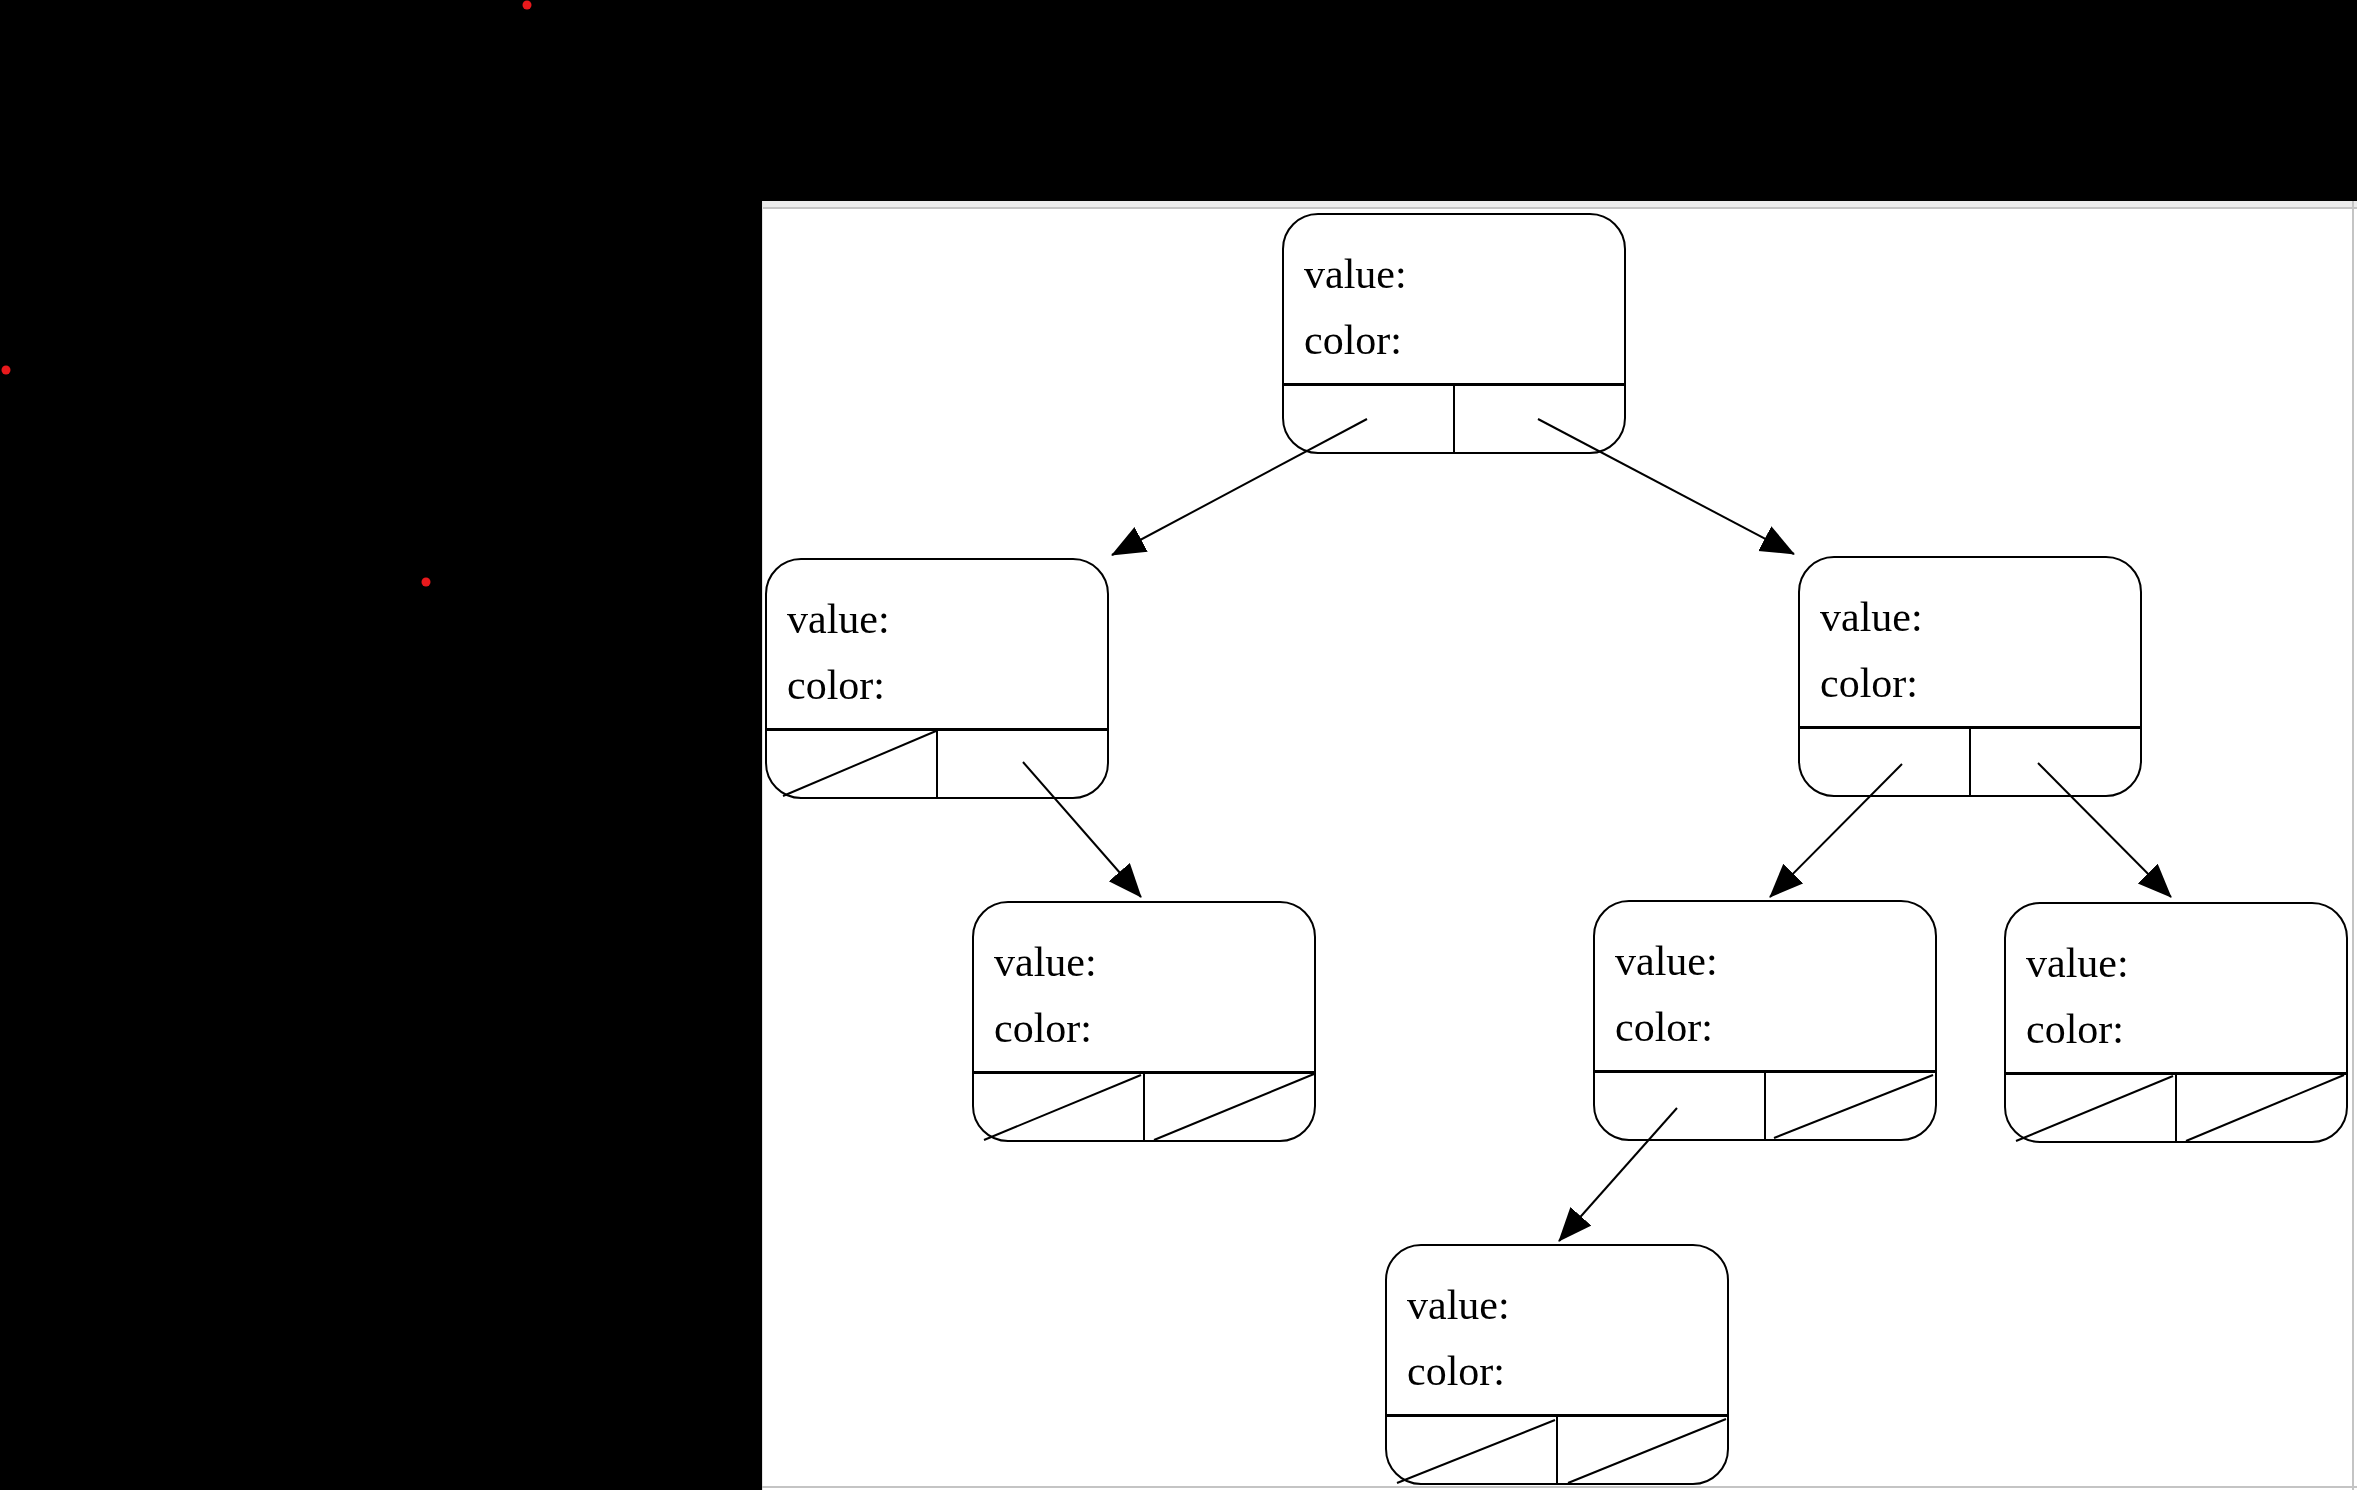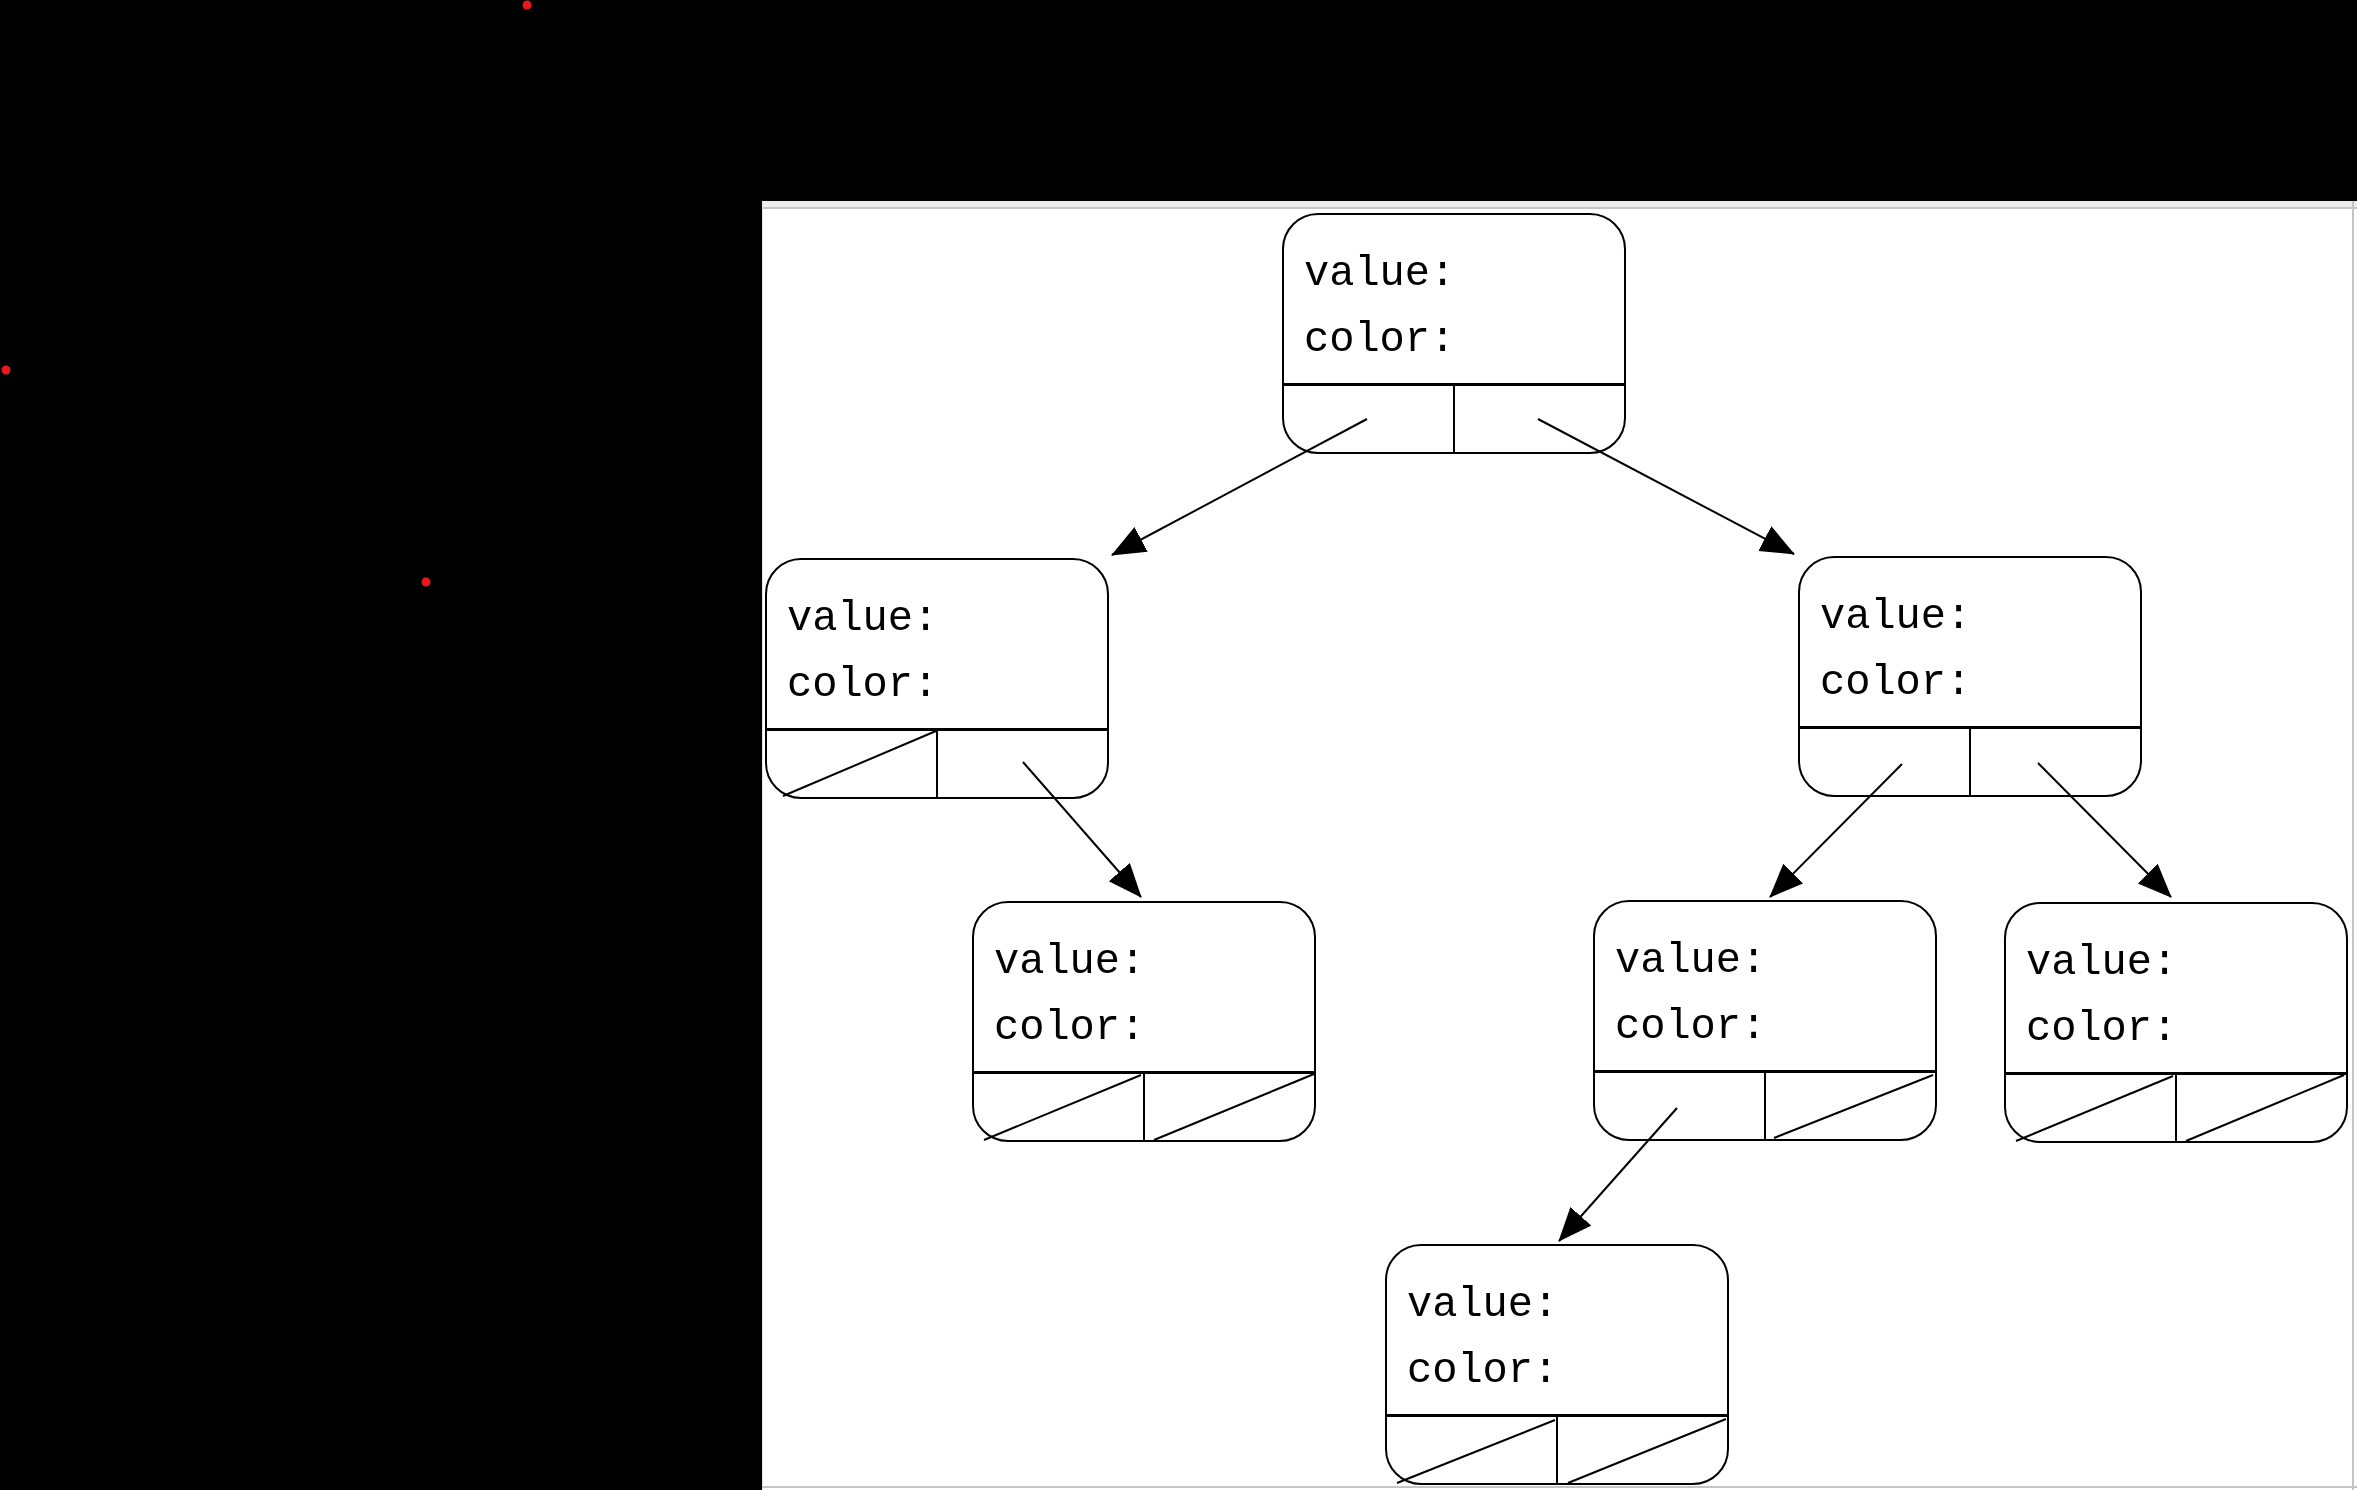--- a/index.html
+++ b/index.html
@@ -1,17 +1,17 @@
 <!DOCTYPE html>
 <html><head>
 <meta charset="utf-8">
 <style>
   html,body{margin:0;padding:0;background:#000;}
   #stage{position:relative;width:2357px;height:1490px;background:#000;overflow:hidden;
-         font-family:Liberation Mono, monospace;}
+         font-family:Liberation Serif, serif;}
   
   .panel{position:absolute;left:762px;top:201px;width:1595px;height:1289px;background:#fff;}
   .panel-strip{position:absolute;left:0;top:0;right:0;height:6px;background:#ececec;}
   .panel-strip-line{position:absolute;left:0;top:6px;right:0;height:2px;background:#c4c4c4;}
   .panel-right-line{position:absolute;top:0;bottom:0;right:3px;width:2px;background:#c4c4c4;}
   .panel-bottom-line{position:absolute;left:0;right:0;bottom:2px;height:2px;background:#c4c4c4;}
   .panel-left-line{position:absolute;left:0;top:0;bottom:0;width:1px;background:#e3e3e3;}
   
   .node{position:absolute;width:344px;height:241px;background:#fff;border:2px solid #000;
         border-radius:36px;box-sizing:border-box;display:flex;flex-direction:column;

